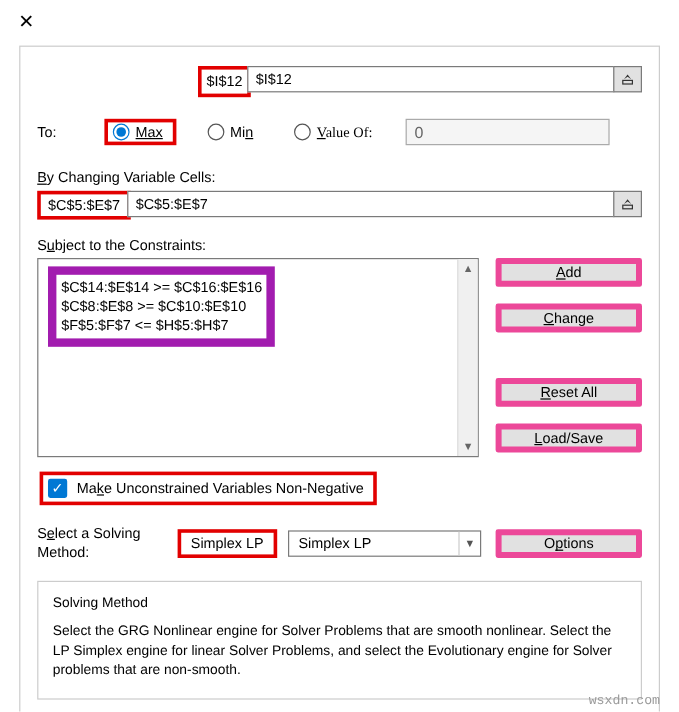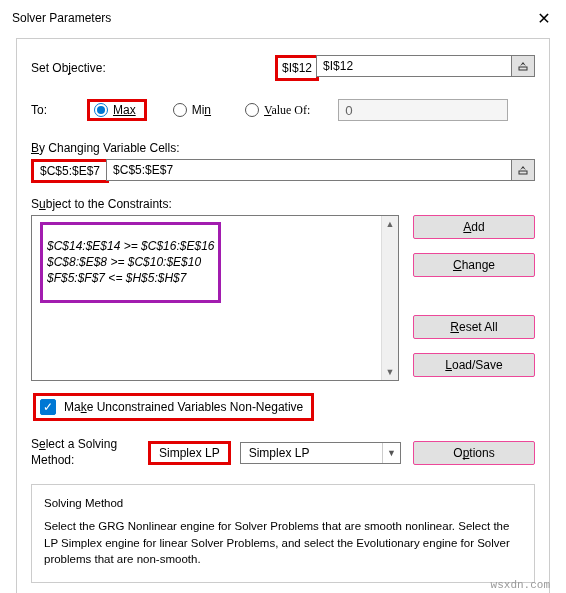--- a/index.html
+++ b/index.html
@@ -22,52 +22,50 @@
 .radio-circle.checked { border: 1px solid #0078d4; }
 .radio-circle.checked::after { content: ""; width: 8px; height: 8px; border-radius: 50%; background: #0078d4; }
 .underlined { text-decoration: underline; text-decoration-skip-ink: none; }
 .value-of-input { width: 170px; border: 1px solid #aaa; background: #f5f5f5; padding: 3px 6px; height: 22px; margin-left: 12px; color: #666; }
 .section-label { margin-bottom: 4px; }
 .constraints-area { display: flex; gap: 14px; margin-bottom: 12px; }
 .constraints-box { flex: 1; border: 1px solid #7a7a7a; background: #fff; padding: 6px 8px; height: 166px; position: relative; font-size: 12px; line-height: 1.35; }
 .constraints-box .scrollbar { position: absolute; right: 0; top: 0; bottom: 0; width: 17px; background: #f0f0f0; border-left: 1px solid #ddd; display: flex; flex-direction: column; justify-content: space-between; align-items: center; }
 .scroll-arrow { height: 16px; width: 100%; display: flex; align-items: center; justify-content: center; font-size: 9px; color: #666; }
 .side-buttons { width: 122px; display: flex; flex-direction: column; gap: 14px; }
-.btn { border: 1px solid #ec4899; background: #e1e1e1; padding: 5px 4px; font-size: 12px; cursor: pointer; text-align: center; height: 24px; border-radius: 2px; display: flex; align-items: center; justify-content: center; }
+.btn { border: 5px solid #ec4899; background: #e1e1e1; padding: 5px 4px; font-size: 12px; cursor: pointer; text-align: center; height: 24px; border-radius: 2px; display: flex; align-items: center; justify-content: center; }
 .side-buttons .spacer { height: 10px; }
 .check-row { display: flex; align-items: center; gap: 8px; margin: 6px 0 16px 2px; }
 .checkbox { width: 16px; height: 16px; border: 1px solid #0078d4; background: #0078d4; display: flex; align-items: center; justify-content: center; color: #fff; font-size: 12px; border-radius: 2px; cursor: pointer; }
 .method-row { display: flex; align-items: center; gap: 12px; margin-bottom: 16px; }
 .method-label { width: 105px; line-height: 1.3; }
 .select-box { flex: 1; display: flex; border: 1px solid #7a7a7a; height: 22px; background: #fff; }
 .select-text { flex: 1; padding: 3px 8px; }
 .select-arrow { width: 18px; border-left: 1px solid #ccc; display: flex; align-items: center; justify-content: center; font-size: 9px; color: #555; cursor: pointer; }
 .help-group { border: 1px solid #ccc; padding: 10px 12px 14px 12px; font-size: 11.5px; line-height: 1.45; }
 .help-group .hg-title { margin-bottom: 6px; }
 .objective-hl { border: 3px solid #e20000; padding: 0 4px; height: 26px; display: flex; align-items: center; }
 .max-hl { border: 3px solid #e20000; padding: 1px 8px 1px 4px; display: flex; align-items: center; gap: 5px; }
 .cells-hl { border: 3px solid #e20000; padding: 2px 6px; display: inline-block; margin-bottom: -2px; }
-.constraint-hl { border: 3px solid #a21caf; padding: 13px 4px; display: inline-block; line-height: 1.35; font-style: italic; }
+.constraint-hl { border: 7px solid #a21caf; padding: 2px 4px; display: inline-block; line-height: 1.35; }
 .nonneg-hl { border: 3px solid #e20000; padding: 3px 8px 3px 4px; display: inline-flex; align-items: center; gap: 8px; }
 .method-hl { border: 3px solid #e20000; padding: 0 8px; height: 24px; display: flex; align-items: center; }
 .watermark { position: absolute; right: 16px; bottom: 2px; font-size: 11px; color: #9a9a9a; font-family: Liberation Mono, monospace; }
 </style>
 </head>
 <body>
 
 <div class="titlebar">
-  <span class="title">Solver Parameters</span>
   <span class="close-x">✕</span>
 </div>
 
 <div class="dialog-body">
   <div class="inner-box">
 
     <div class="row">
-      <span class="label">Set Ob<span class="underlined">j</span>ective:</span>
       <div style="width:134px;"></div>
       <div class="input-group">
         <div class="objective-hl">
           <span>$I$12</span>
         </div>
         <input class="text-input" style="margin-left: -3px;" value="$I$12">
         <div class="range-btn">
           <svg viewBox="0 0 12 12">
               <path d="M6 2 L9 6 L6 4 L3 6 Z" fill="#333"></path>
               <rect x="2" y="7" width="8" height="3" fill="none" stroke="#333"></rect>

